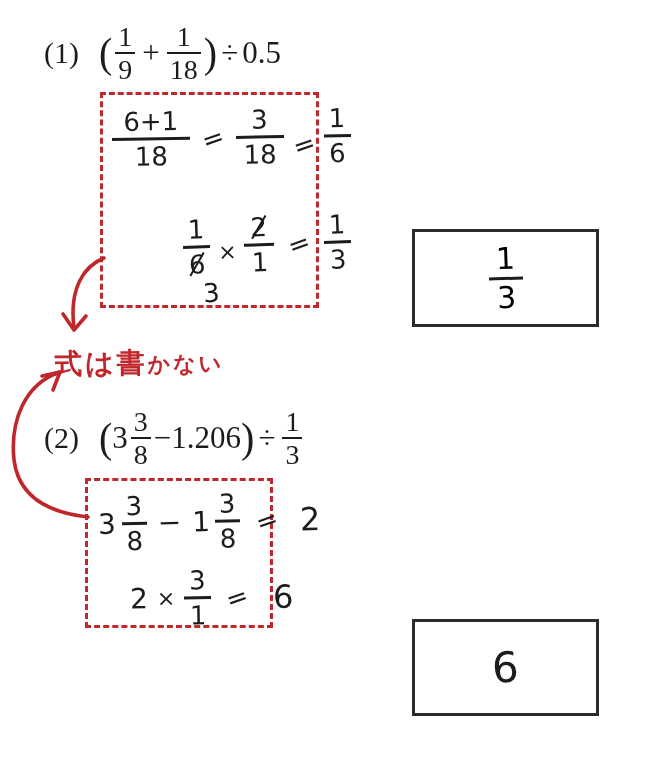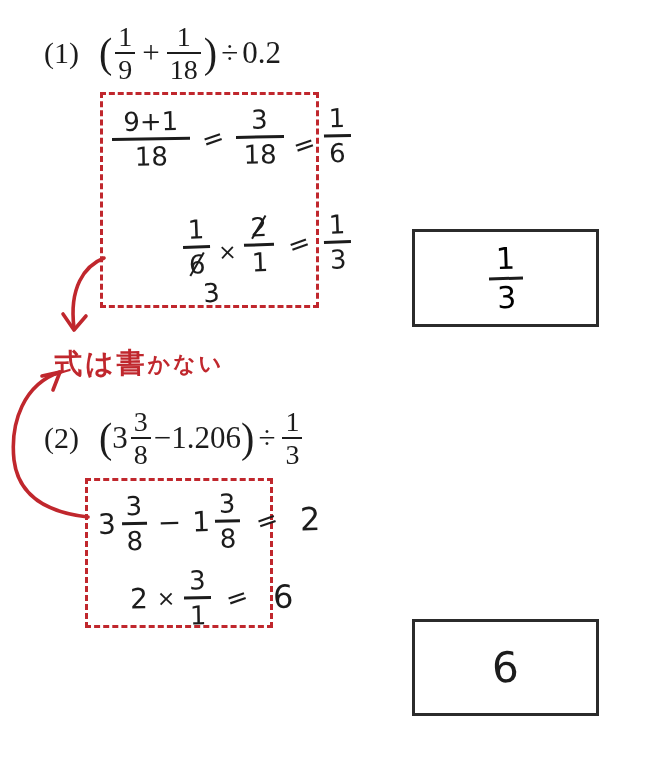--- a/index.html
+++ b/index.html
@@ -77,28 +77,28 @@
       <span class="fden">9</span>
     </span>
     <span class="p-op">+</span>
     <span class="pfrac">
       <span class="fnum">1</span>
       <span class="fbar"></span>
       <span class="fden">18</span>
     </span>
     <span class="p-paren">)</span>
     <span class="p-op">÷</span>
-    <span>0.2</span>
+    <span>0.5</span>
   </div>
 
   <div class="workbox" style="left:100px;top:92px;width:219px;height:216px;"></div>
 
   <div class="hw" style="left:112px;top:106px;transform:rotate(-1deg);">
     <span class="hfrac">
-      <span class="fnum">9+1</span>
+      <span class="fnum">6+1</span>
       <span class="fbar" style="width:78px;"></span>
       <span class="fden">18</span>
     </span>
     <span class="heq" style="margin:0 12px;">=</span>
     <span class="hfrac">
       <span class="fnum">3</span>
       <span class="fbar" style="width:48px;"></span>
       <span class="fden">18</span>
     </span>
     <span class="heq" style="margin:0 9px;position:relative;top:8px;">=</span>

